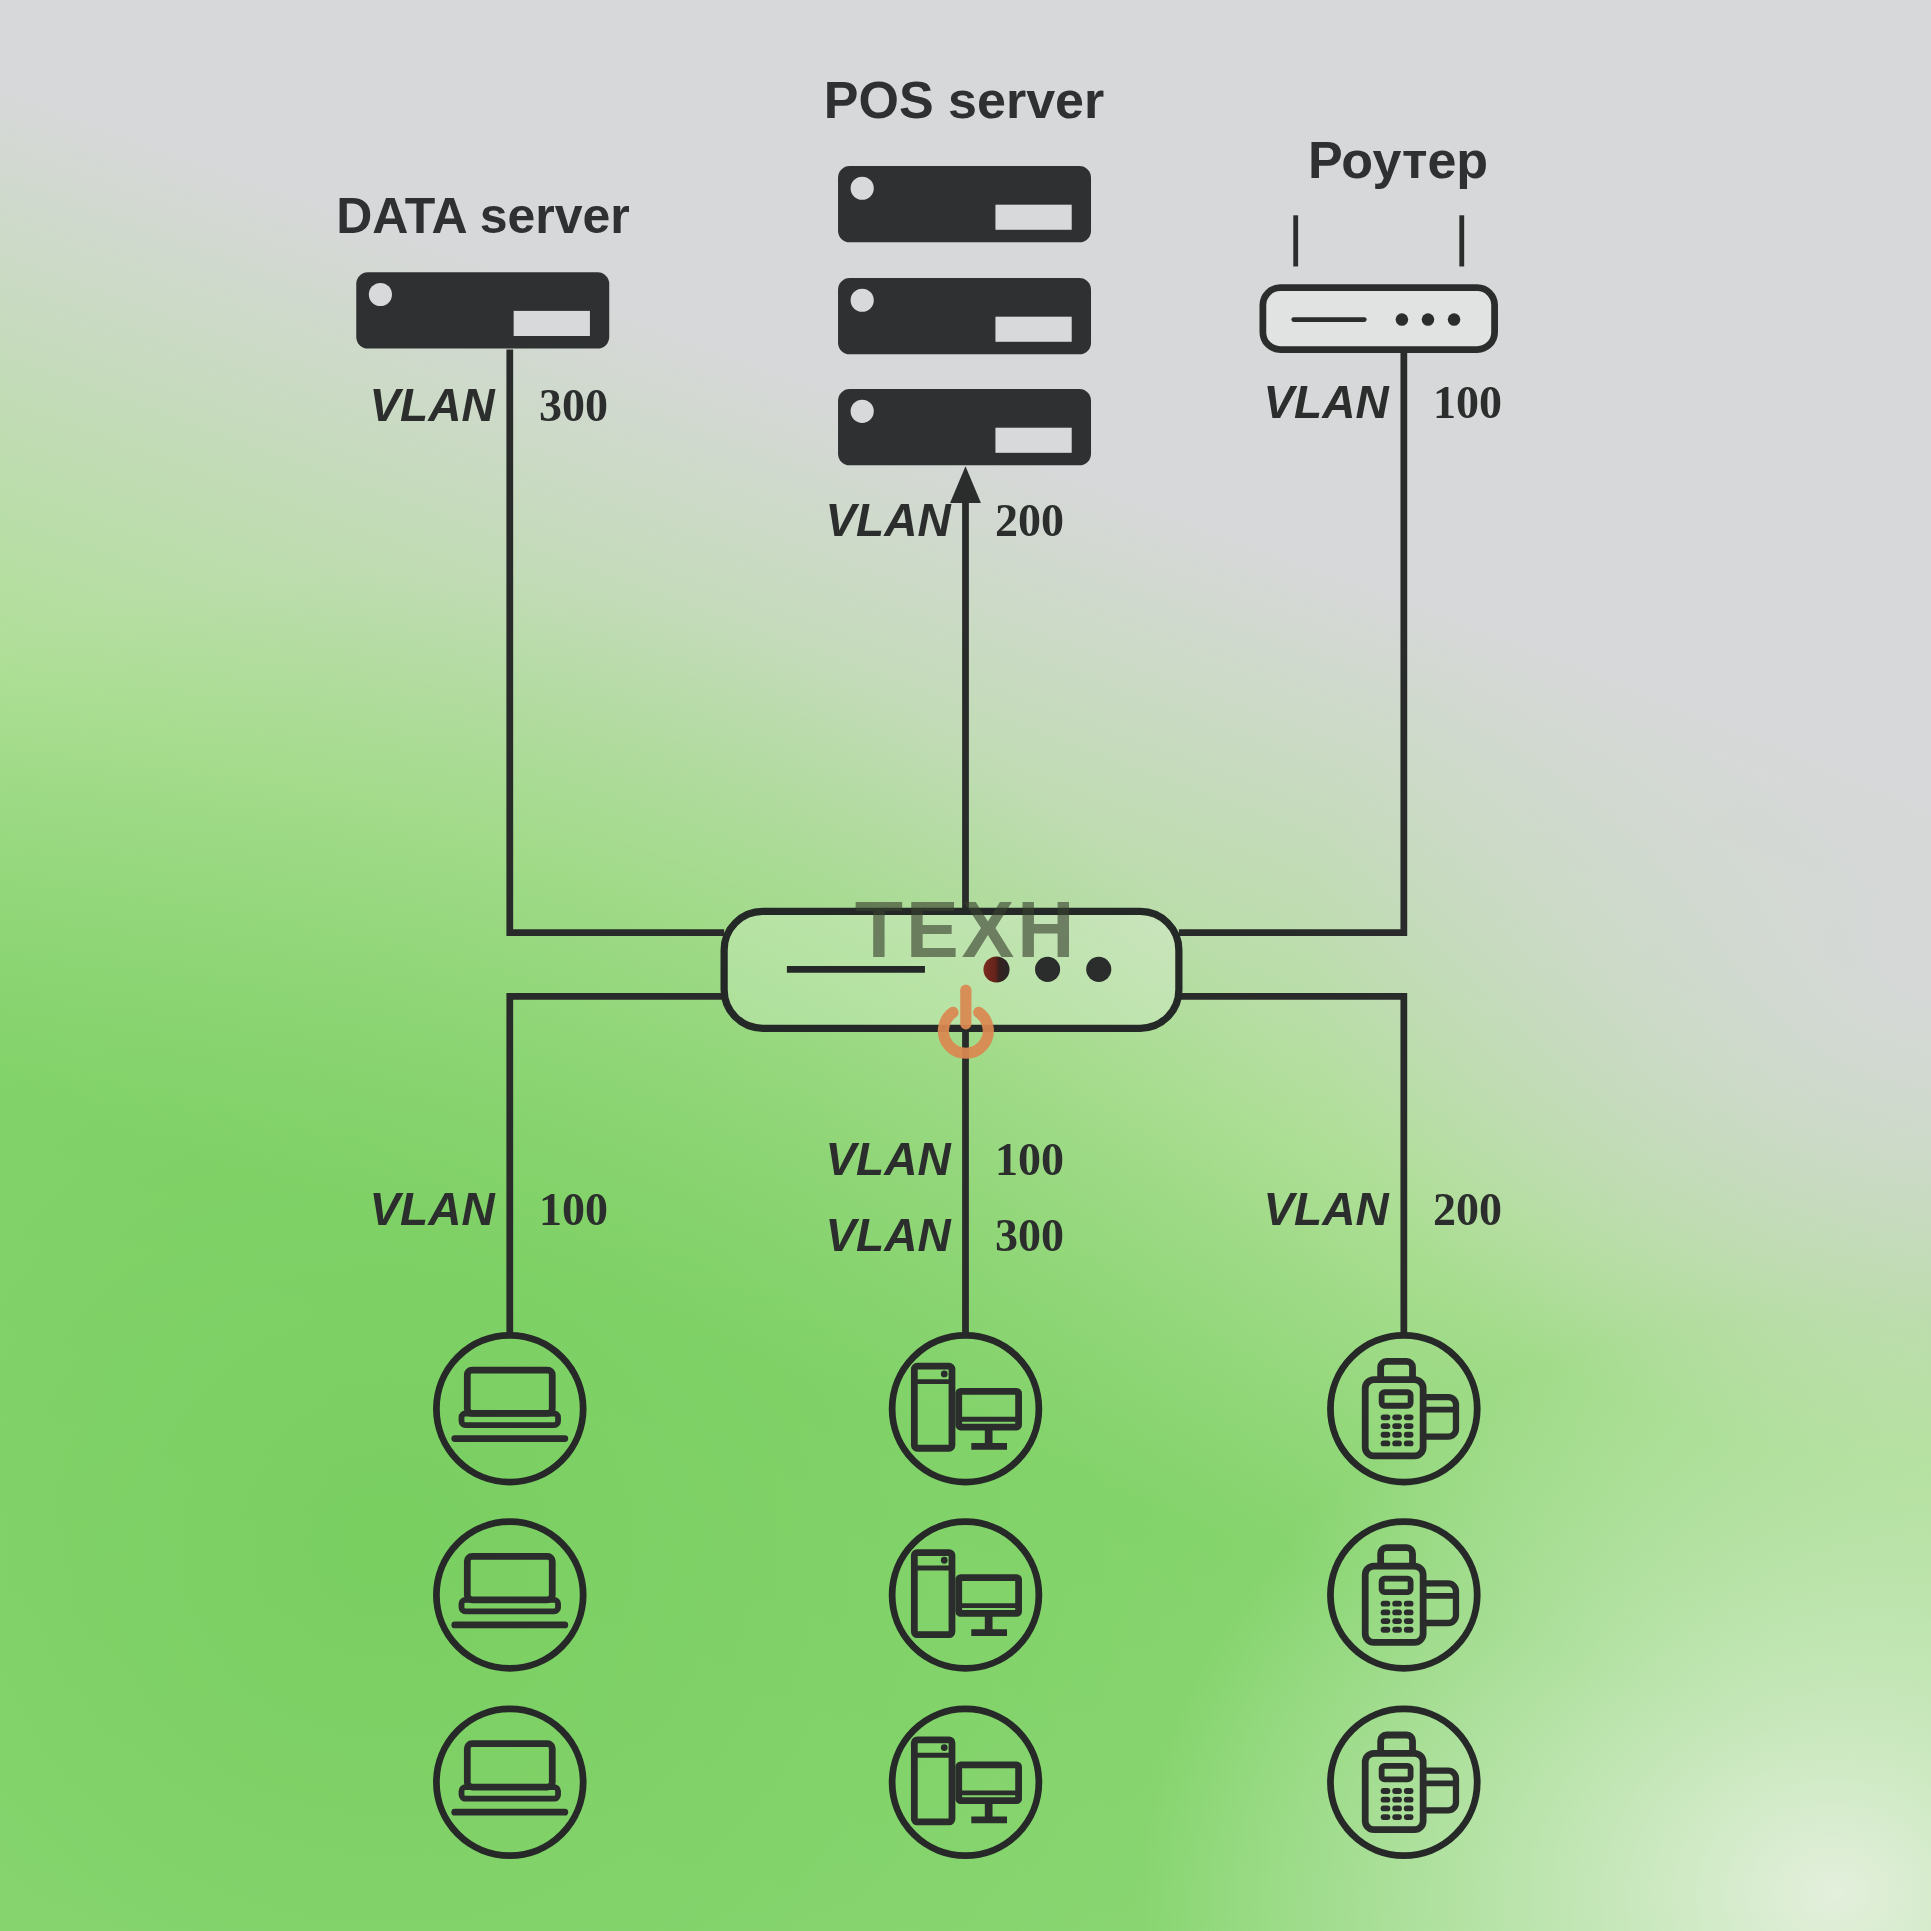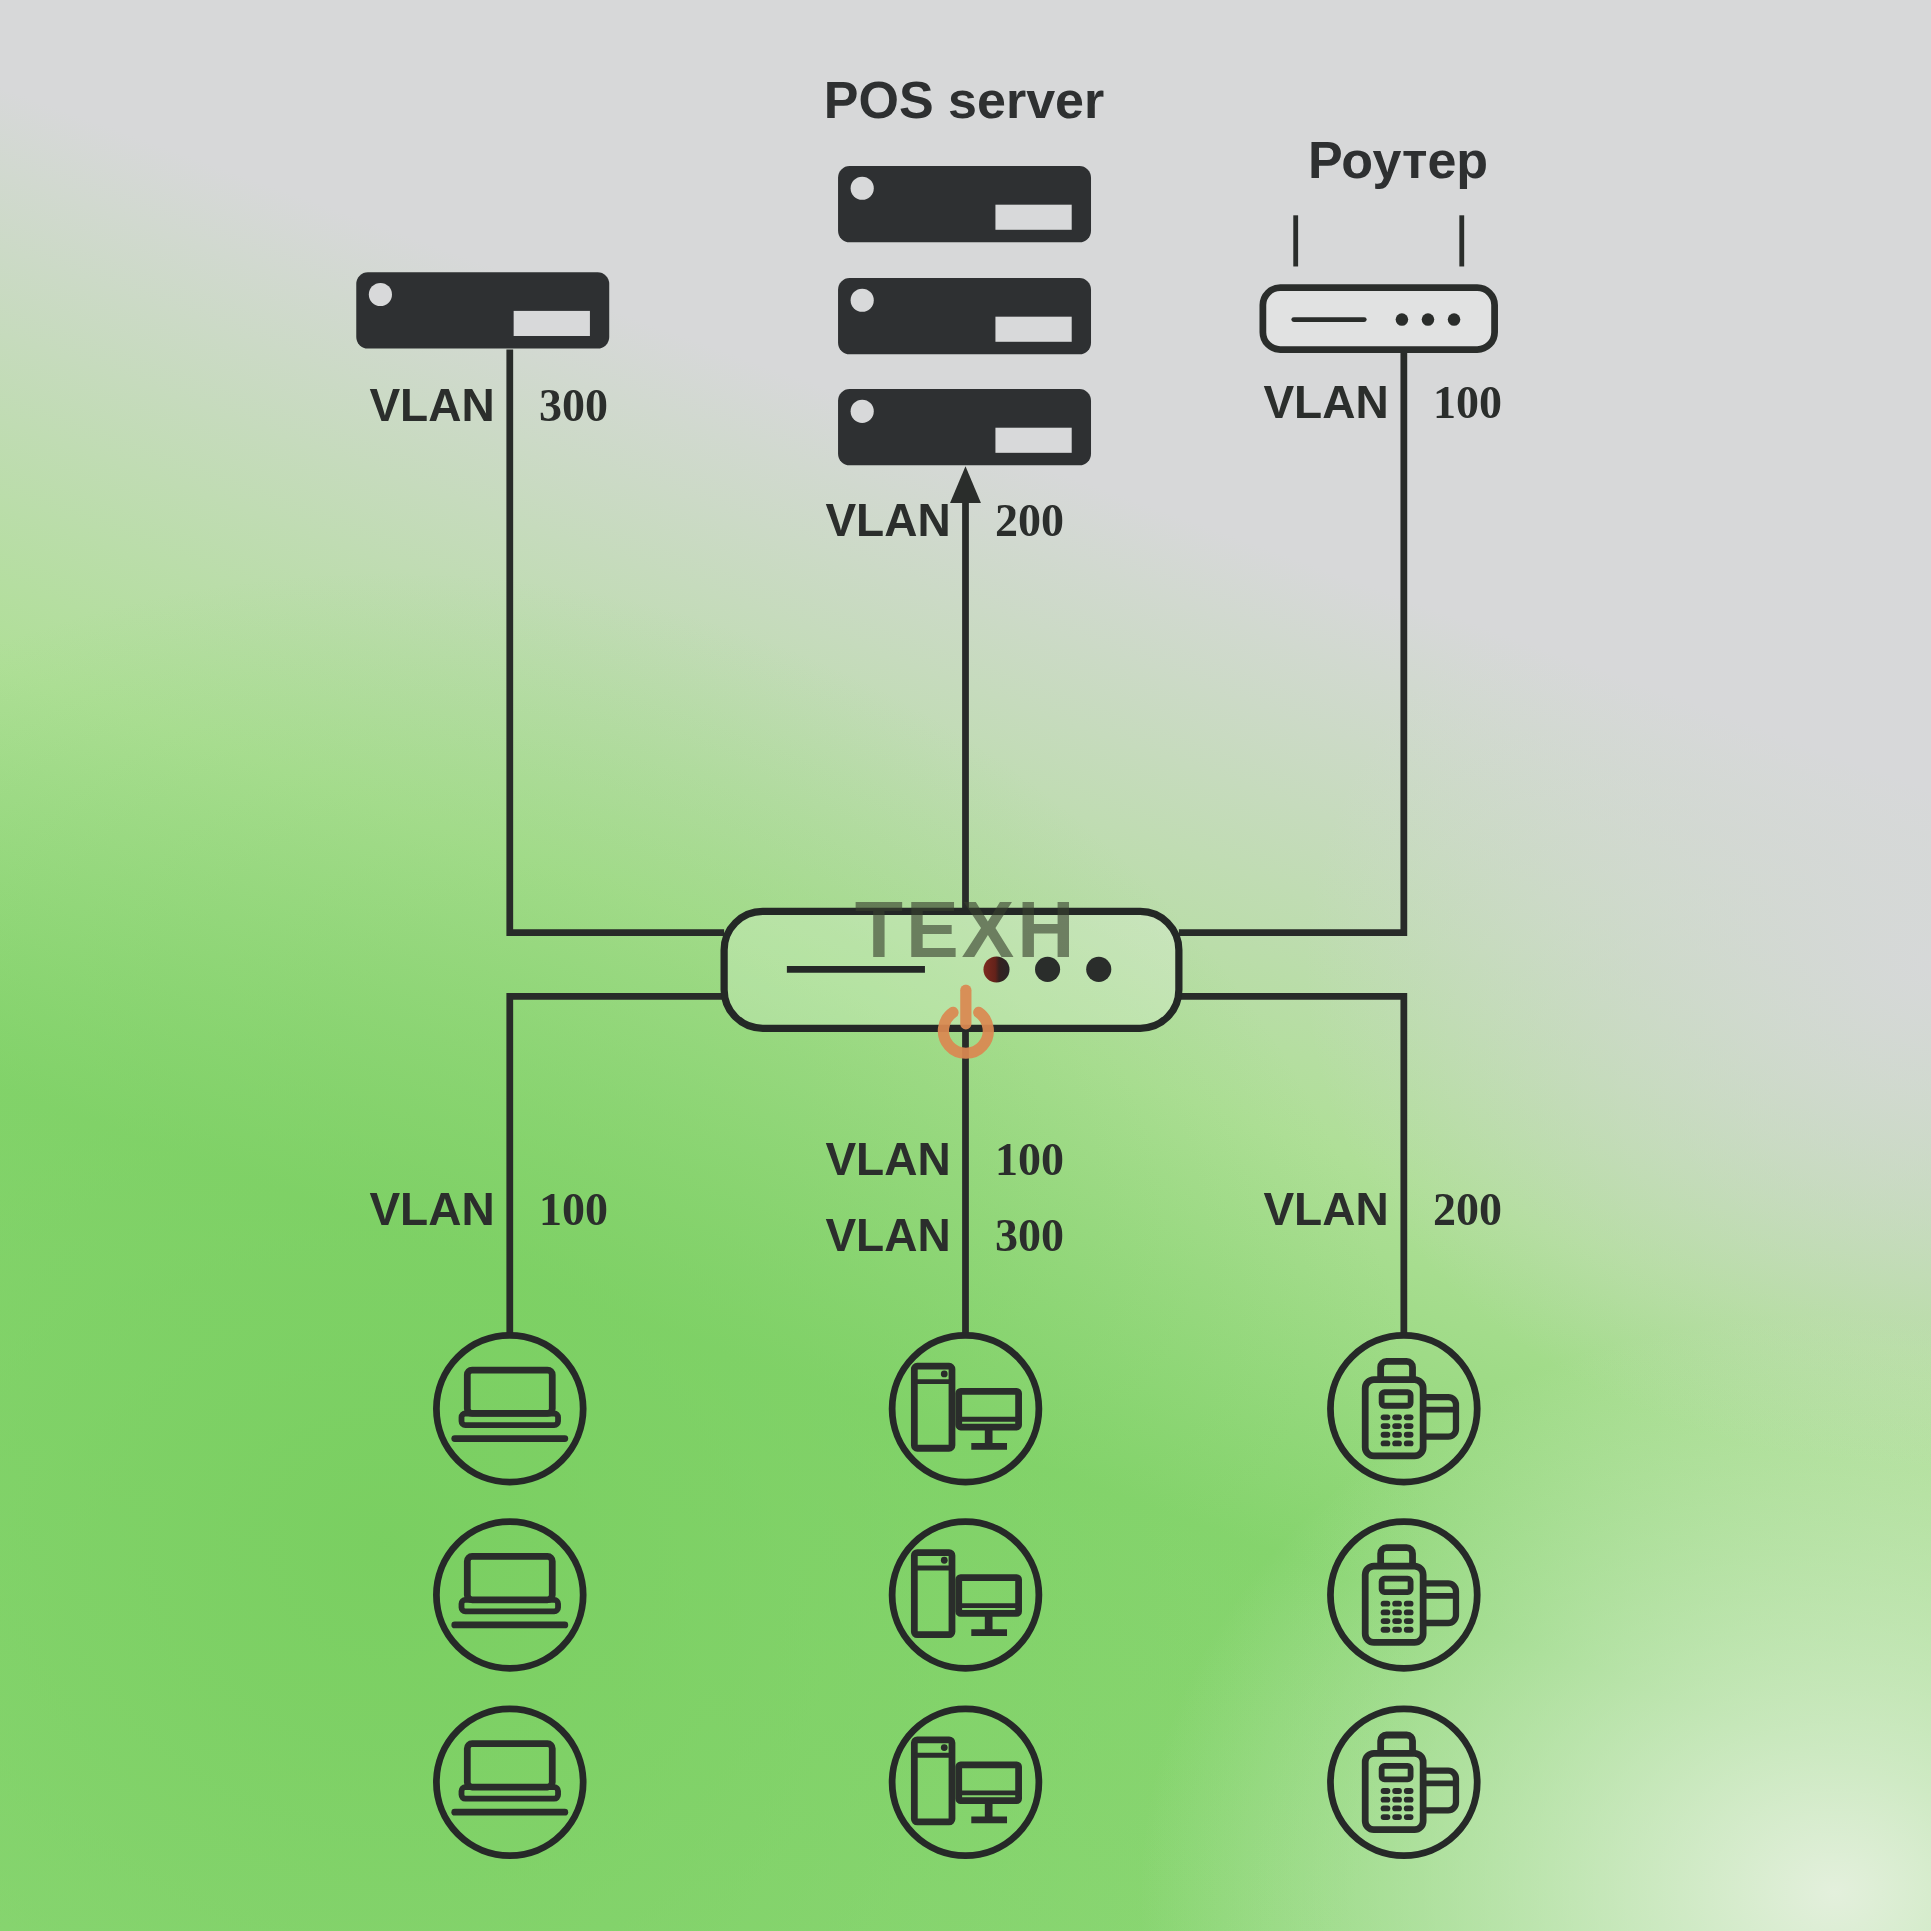--- a/index.html
+++ b/index.html
@@ -22,21 +22,21 @@
 
   .title{
     position:absolute;transform:translate(-50%,-50%);
     font-weight:bold;color:#2E3031;white-space:nowrap;z-index:4;
   }
   .t-data{left:483px;top:216px;font-size:50px;}
   .t-pos{left:964px;top:100px;font-size:52px;text-align:center;}
   .t-router{left:1385px;top:160px;font-size:52px;margin-left:13px;}
 
   .vl{position:absolute;width:0;height:0;z-index:4;font-size:46px;font-weight:bold;color:#2B2E2C;}
-  .vl .w{position:absolute;right:15.4px;top:0;transform:translateY(-50%);white-space:nowrap;}
+  .vl .w{position:absolute;right:15.4px;top:0;transform:translateY(-50%);white-space:nowrap;font-style:italic;}
   .vl .n{position:absolute;left:29px;top:0;transform:translateY(-50%);white-space:nowrap;font-family:Liberation Serif, serif;}
 
   .watermark{
     position:absolute;left:966px;top:972px;transform:translate(-50%,-50%);
     display:flex;align-items:center;z-index:5;
     font-weight:bold;font-size:79px;letter-spacing:2.9px;
     color:rgba(56,64,46,0.62);white-space:nowrap;flex-direction:column;
   }
   .watermark .pwr{margin:7.7px 1.9px 0 1.9px;opacity:0.93;flex:0 0 auto;}
   .dot1{position:absolute;left:982px;top:955px;z-index:6;}
@@ -180,20 +180,21 @@
       <linearGradient id="dg" x1="0" y1="0" x2="1" y2="0">
         <stop offset="0" stop-color="#7D2B1E"></stop>
         <stop offset="0.45" stop-color="#64221A"></stop>
         <stop offset="0.6" stop-color="#35211F"></stop>
         <stop offset="1" stop-color="#2A2527"></stop>
       </linearGradient>
     </defs>
     <circle cx="15" cy="15" r="13.5" fill="url(#dg)"></circle>
   </svg>
 
+  <div class="title t-data">DATA server</div>
   <div class="title t-pos">POS server</div>
   <div class="title t-router">Роутер</div>
 
   <div class="vl" style="left:510px;top:405px">
     <span class="w">VLAN</span>
     <span class="n">300</span>
   </div>
   <div class="vl" style="left:966px;top:520px">
     <span class="w">VLAN</span>
     <span class="n">200</span>

